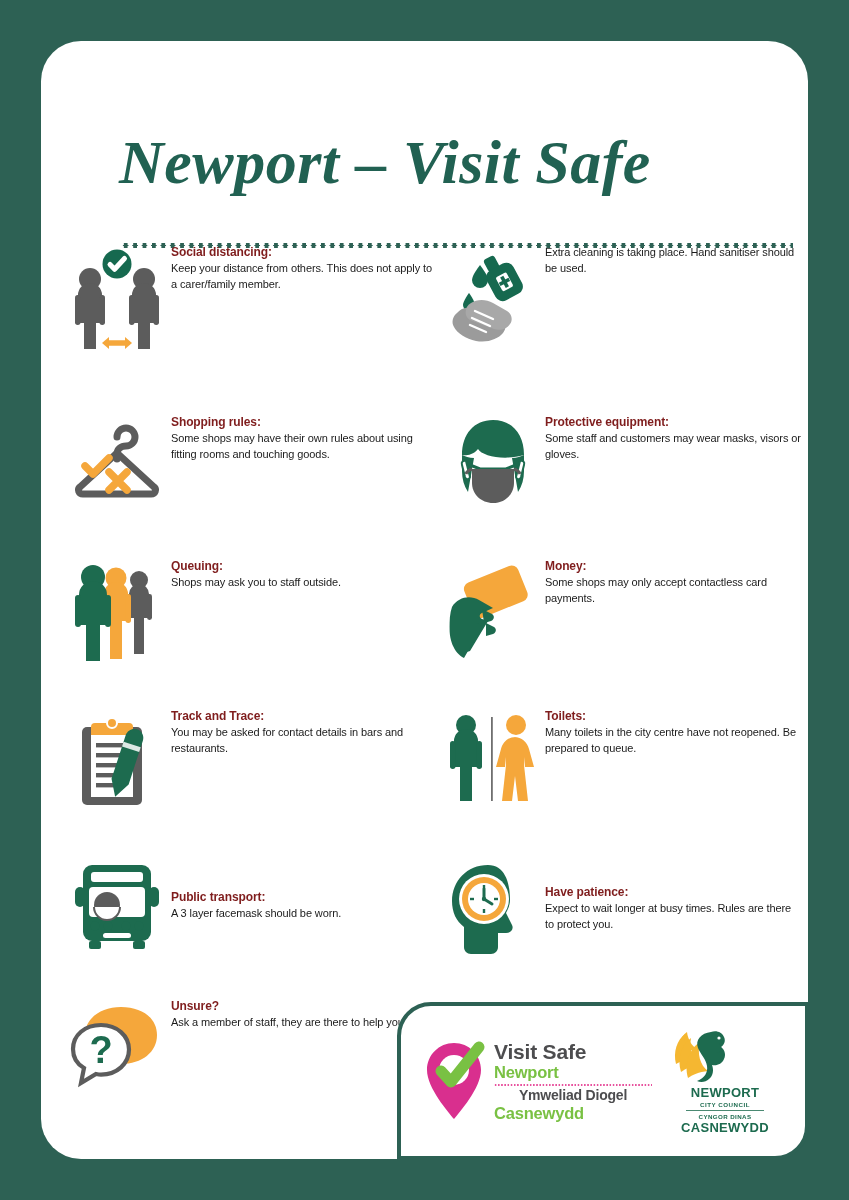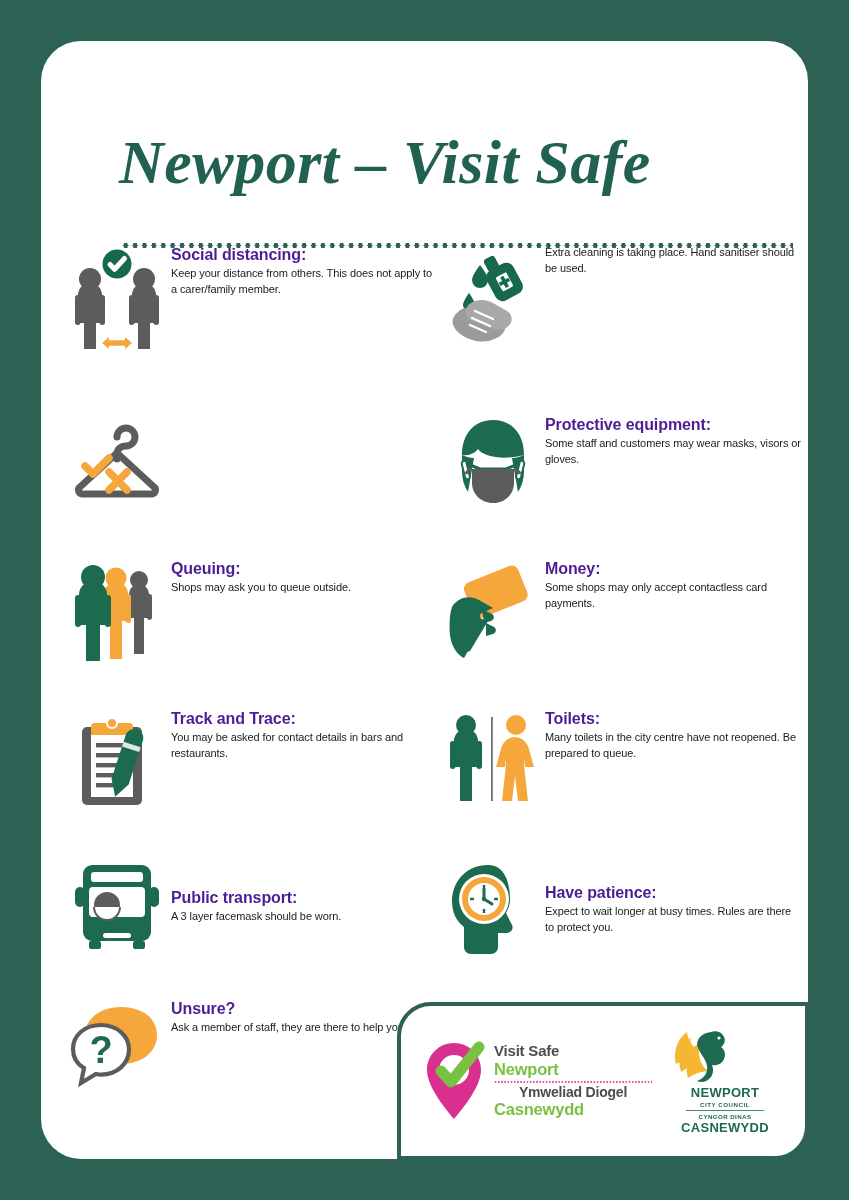--- a/index.html
+++ b/index.html
@@ -47,21 +47,21 @@
   
   .grid { position: absolute; left: 0; top: 0; width: 767px; height: 1118px; }
   .item { position: absolute; display: flex; }
   .icon-wrap {
     width: 108px; flex: 0 0 108px;
     display: flex; align-items: flex-start; justify-content: center;
     padding-top: 2px;
   }
   .txt { flex: 1 1 auto; }
   .head {
-    font-size: 16px; font-weight: bold; color: #4c1d95;
+    font-size: 12px; font-weight: bold; color: #7f1d1d;
     line-height: 1.25; letter-spacing: -0.1px;
     margin-bottom: 1px;
   }
   .body {
     font-size: 11px; color: #1b1b1b; line-height: 1.45;
     letter-spacing: -0.1px;
   }
 
   
   .col-l { left: 22px;  width: 372px; }
@@ -81,21 +81,21 @@
     left: 397px; top: 1002px;
     width: 412px; height: 158px;
     background: #ffffff;
     border: 4px solid #2d6154;
     border-top-left-radius: 34px;
     border-bottom-right-radius: 34px;
     display: flex; align-items: center;
   }
   .vs-logo { display: flex; align-items: center; margin-left: 22px; }
   .vs-text { margin-left: 9px; }
-  .vs-l1 { font-size: 15px; font-weight: bold; color: #4d4d4f; line-height: 1.12; letter-spacing: -0.2px;}
+  .vs-l1 { font-size: 21px; font-weight: bold; color: #4d4d4f; line-height: 1.12; letter-spacing: -0.2px;}
   .vs-l2 { font-size: 16.5px; font-weight: bold; color: #79c143; line-height: 1.12; letter-spacing: -0.2px;}
   .vs-rule {
     height: 2px; width: 158px; margin: 2px 0 2px 0;
     background-image: radial-gradient(circle closest-side, #e8529e 90%, rgba(0,0,0,0) 100%);
     background-size: 3.2px 2px; background-repeat: repeat-x;
   }
   .vs-l3 { font-size: 14px; font-weight: bold; color: #4d4d4f; line-height: 1.12; letter-spacing: -0.2px; text-align: center;}
   .vs-l4 { font-size: 16.5px; font-weight: bold; color: #79c143; line-height: 1.12; letter-spacing: -0.2px;}
 
   .ncc { margin-left: auto; margin-right: 24px; text-align: center; width: 112px; }
@@ -165,20 +165,24 @@
       </div>
 
       <div class="item col-l row2">
         <div class="icon-wrap">
           <svg width="100" height="92" viewBox="0 0 100 92">
             <path d="M50 20a9 9 0 1 1 9 9c-5 0-9 3-9 8v5" stroke="#5c5c5c" stroke-width="7" fill="none" stroke-linecap="round"></path>
             <path d="M50 36L13 70c-3 2.6-1.2 7 2.8 7h68.4c4 0 5.8-4.4 2.8-7L50 36z" stroke="#5c5c5c" stroke-width="7" fill="none" stroke-linejoin="round"></path>
             <path d="M18 49l8 8 16-16" stroke="#f5a73b" stroke-width="7.5" fill="none" stroke-linecap="round" stroke-linejoin="round"></path>
             <path d="M42 55l18 18M60 55l-18 18" stroke="#f5a73b" stroke-width="7.5" fill="none" stroke-linecap="round"></path>
           </svg>
+        </div>
+        <div class="txt">
+          <div class="head">Shopping rules:</div>
+          <div class="body">Some shops may have their own rules about using fitting rooms and touching goods.</div>
         </div>
       </div>
 
       <div class="item col-r row2">
         <div class="icon-wrap">
           <svg width="90" height="94" viewBox="0 0 90 94">
             <path d="M45 3C26 3 14 17 14 38v16c0 20 14 34 31 34s31-14 31-34V38C76 17 64 3 45 3z" fill="#ffffff"></path>
             <path d="M45 3C26 3 14 17 14 38c0 0 10 2 16-6 4 7 26 12 46 6C76 17 64 3 45 3z" fill="#1d6b4f"></path>
             <path d="M14 38v16c0 8 2 15 6 21l6-34c-5 0-9-2-12-3z" fill="#1d6b4f"></path>
             <path d="M76 38v16c0 8-2 15-6 21l-6-34c5 0 9-2 12-3z" fill="#1d6b4f"></path>
@@ -213,21 +217,21 @@
                 <path d="M30 30v68"></path>
               </g>
             <circle cx="22" cy="16" r="12" fill="#1d6b4f"></circle>
             <path d="M8 34a14 14 0 0 1 28 0v30h-7v36H15V64H8z" fill="#1d6b4f"></path>
             <rect x="4" y="34" width="6" height="32" rx="3" fill="#1d6b4f"></rect>
             <rect x="34" y="34" width="6" height="32" rx="3" fill="#1d6b4f"></rect>
           </svg>
         </div>
         <div class="txt">
           <div class="head">Queuing:</div>
-          <div class="body">Shops may ask you to queue outside.</div>
+          <div class="body">Shops may ask you to staff outside.</div>
         </div>
       </div>
 
       <div class="item col-r row3">
         <div class="icon-wrap">
           <svg width="94" height="100" viewBox="0 0 94 100">
             <g transform="rotate(-22 50 34)">
               <rect x="22" y="12" width="58" height="38" rx="7" fill="#f5a73b"></rect>
             </g>
             <path d="M6 46c6-10 18-12 27-7l14 8-11 5c-3 1-3 5 0 6l6 2-18 30C16 94 6 80 4 68c-1-8 0-16 2-22z" fill="#1d6b4f"></path>

